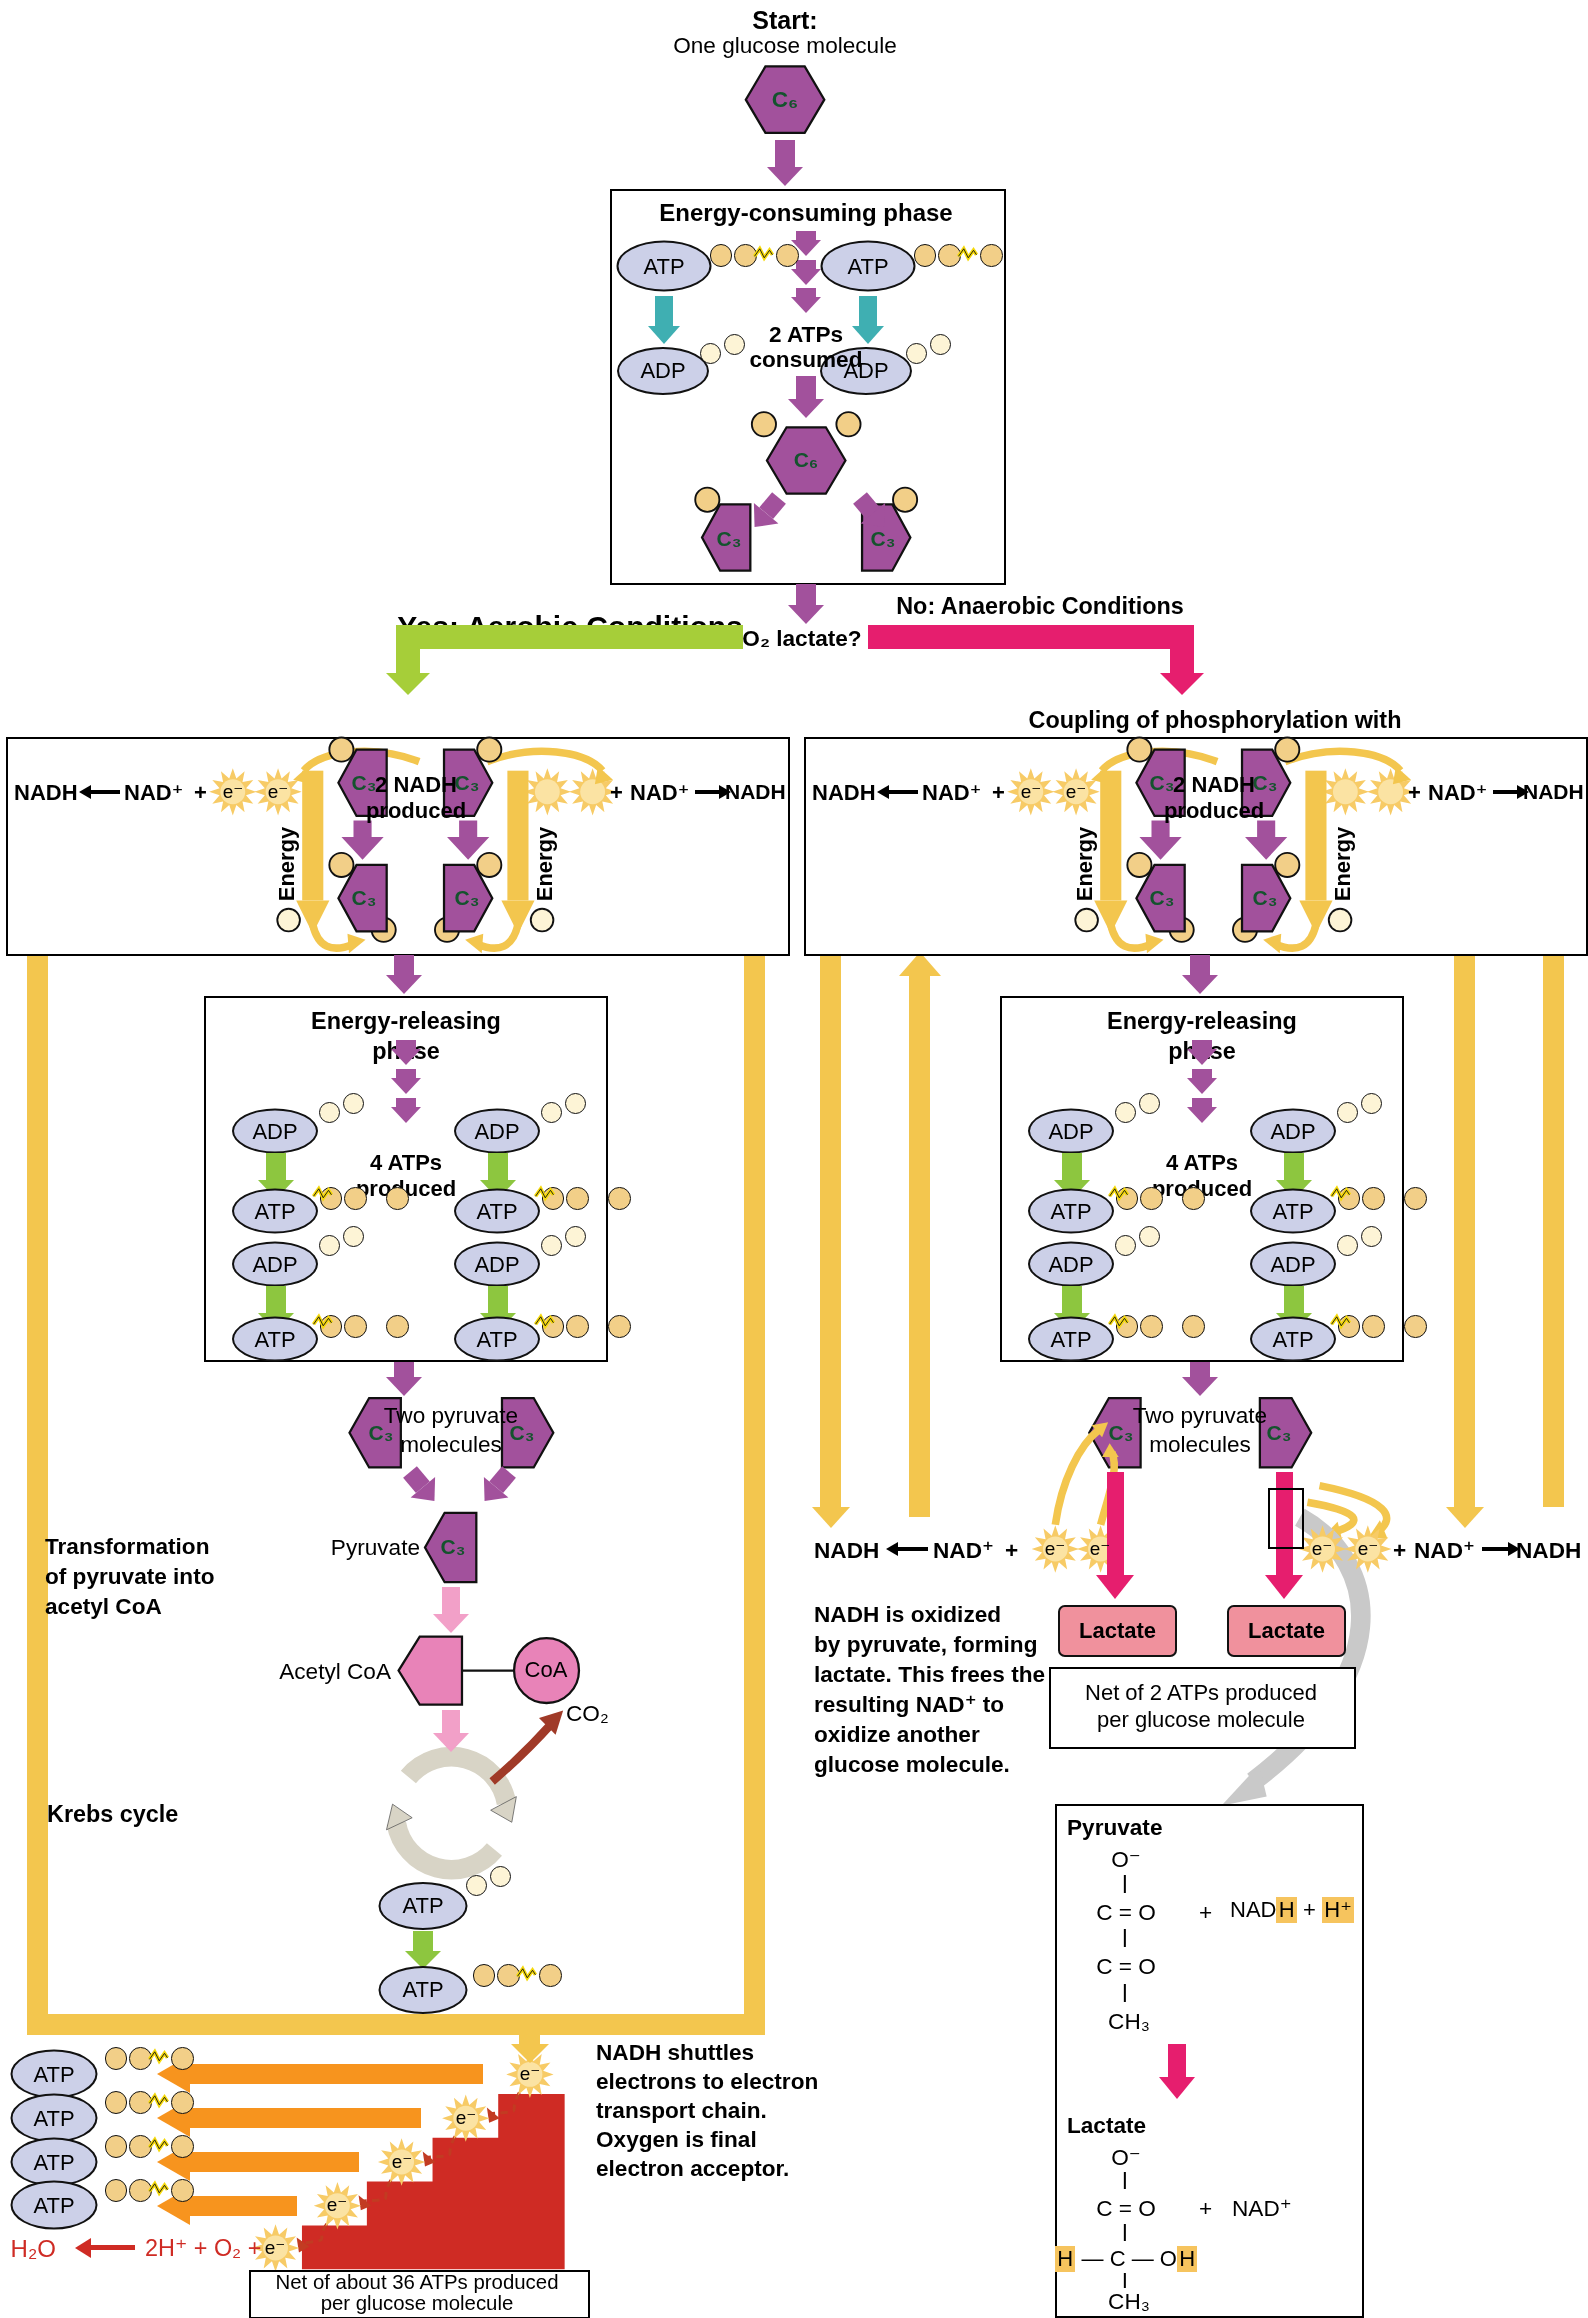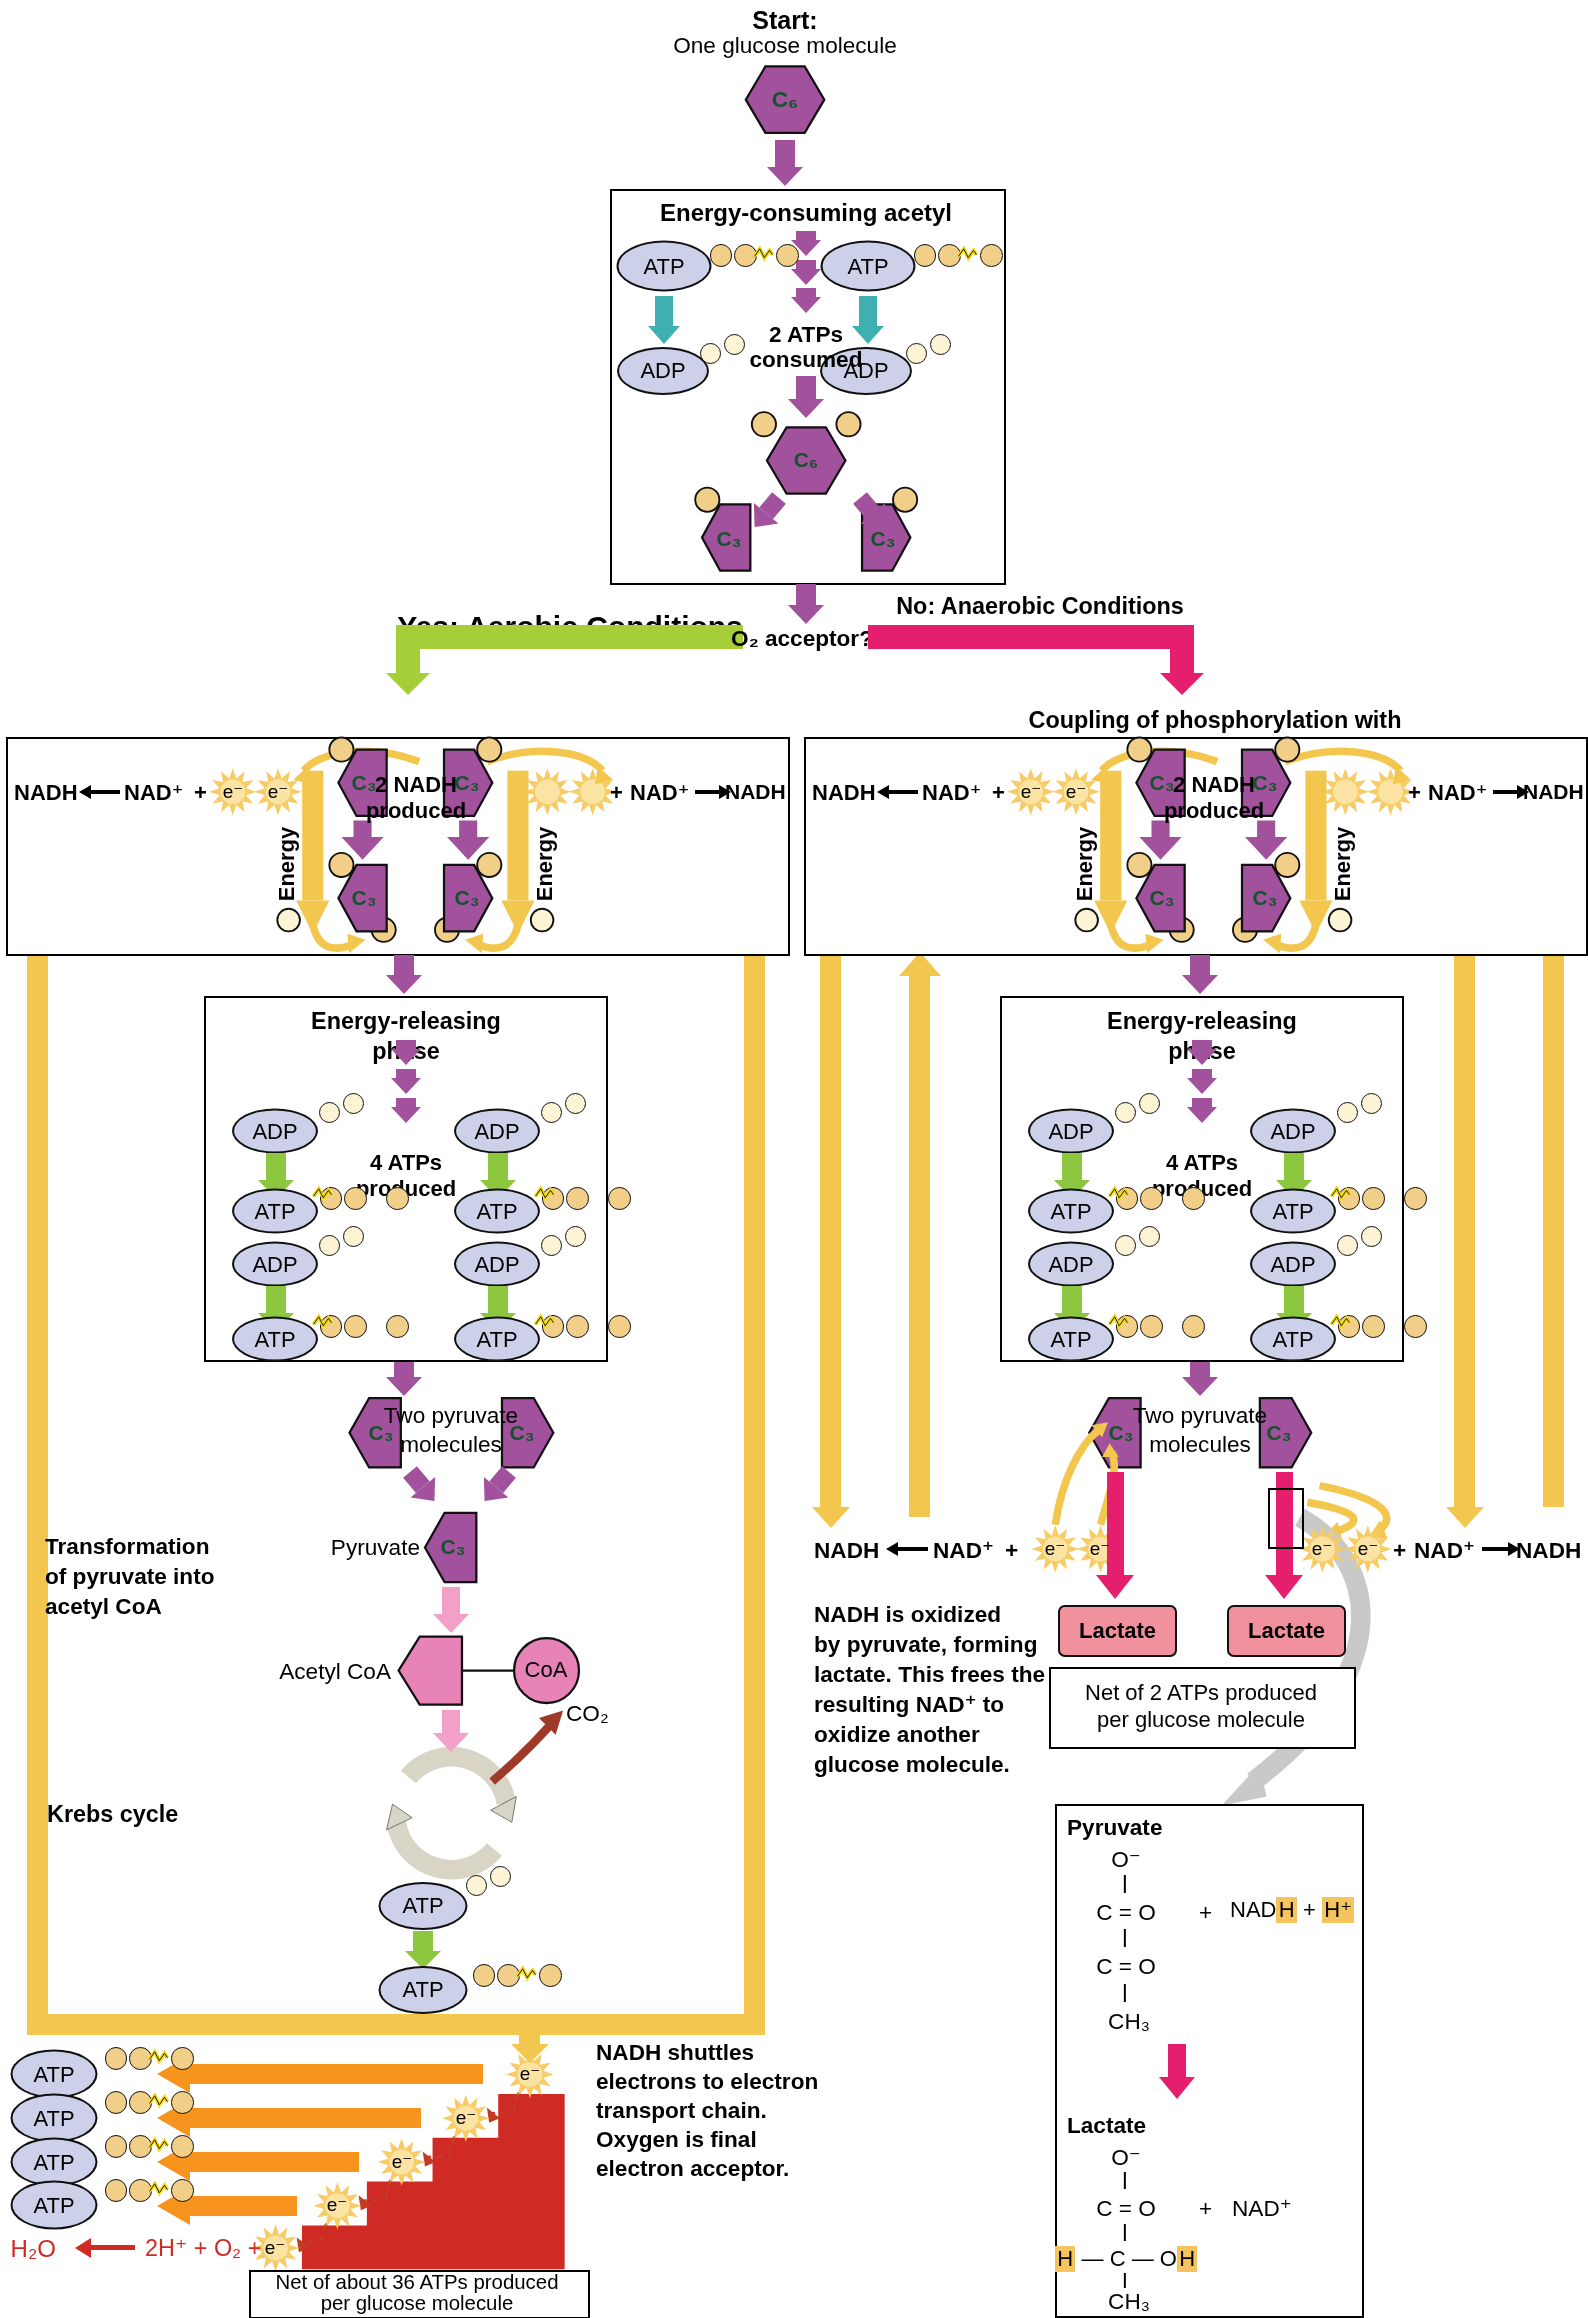--- a/index.html
+++ b/index.html
@@ -165,21 +165,21 @@
 <div class="au" style="--c:#f3c64e;--hh:24px;--hw:21px;left:909px;top:976px;width:21px;height:541px"></div>
 <div class="ad" style="--c:#f3c64e;--hh:21px;--hw:19.6px;left:1454px;top:952px;width:21px;height:555px"></div>
 <div class="yline" style="left:1543px;top:952px;width:21px;height:555px"></div>
 
 <div class="t b cx" style="left:785px;top:4.5px;font-size:25px">Start:</div>
 <div class="t cx" style="left:785px;top:32px">One glucose molecule</div>
 <div class="t cc wt" style="left:785px;top:100px;font-size:22.6px">C₆</div>
 <div class="ad" style="--c:#a2519c;left:775px;top:140px;width:19.6px;height:27px"></div>
 
 <div class="box" style="left:610px;top:189px;width:392px;height:392px;background:transparent"></div>
-<div class="t b cx" style="left:806px;top:198px;font-size:24px">Energy-consuming acetyl</div>
+<div class="t b cx" style="left:806px;top:198px;font-size:24px">Energy-consuming phase</div>
 <div class="ad" style="--c:#a2519c;--hh:16.6px;--hw:15px;left:796px;top:231px;width:19.6px;height:9px"></div>
 <div class="ad" style="--c:#a2519c;--hh:16.6px;--hw:15px;left:796px;top:260px;width:19.6px;height:9px"></div>
 <div class="ad" style="--c:#a2519c;--hh:16.6px;--hw:15px;left:796px;top:288px;width:19.6px;height:9px"></div>
 
 <div class="ov" style="left:664px;top:266px;width:91px;height:47px">ATP</div>
 <div class="p3" style="left:702px;top:242px">
   <span class="ph dark" style="left:7.5px;top:2.3px"></span>
   <span class="ph dark" style="left:32px;top:2.3px"></span>
   <svg class="zz" viewBox="0 0 28 26">
         <path d="M2 15 L9 5 L15 17 L22 7 L26 13" stroke="#f5d90a" stroke-width="5" fill="none"></path>
@@ -218,21 +218,21 @@
 <div class="ad" style="--c:#a2519c;--hh:18px;--hw:16.6px;left:770px;top:498px;width:18px;height:19.6px;transform:rotate(40deg);transform-origin:50% 0"></div>
 <div class="ad" style="--c:#a2519c;--hh:18px;--hw:16.6px;left:851px;top:498px;width:18px;height:19.6px;transform:rotate(-40deg);transform-origin:50% 0"></div>
 <div class="t cc wt" style="left:729px;top:539px">C₃</div>
 <div class="t cc wt" style="left:883px;top:539px">C₃</div>
 
 <div class="ad" style="--c:#a2519c;left:796px;top:584px;width:19.6px;height:21px"></div>
 <div class="t b cx" style="left:570px;top:608px;font-size:30px">Yes: Aerobic Conditions</div>
 <div class="t b cx" style="left:1040px;top:592px;font-size:23.4px">No: Anaerobic Conditions</div>
 <div class="s" style="left:396px;top:625px;width:347px;height:24px;background:#a6ce39"></div>
 <div class="ad" style="--c:#a6ce39;--hh:22.6px;--hw:22.6px;left:396px;top:625px;width:24px;height:48px"></div>
-<div class="t b cx" style="left:802px;top:625px">O₂ acceptor?</div>
+<div class="t b cx" style="left:802px;top:625px">O₂ lactate?</div>
 <div class="s" style="left:868px;top:625px;width:326px;height:24px;background:#e61e6e"></div>
 <div class="ad" style="--c:#e61e6e;--hh:22.6px;--hw:22.6px;left:1170px;top:625px;width:24px;height:48px"></div>
 <div class="t b cx" style="left:1215px;top:706px;font-size:23.4px">Coupling of phosphorylation with oxidation - Anaerobic</div>
 
 <div class="box cbox" style="left:6px;top:737px;width:780px;height:215px">
   <svg width="780" height="215" viewBox="0 0 1034 285">
     <use href="#star" x="265" y="37" width="66" height="66"></use>
     <use href="#star" x="325" y="37" width="66" height="66"></use>
     <use href="#star" x="682" y="37" width="66" height="66"></use>
     <use href="#star" x="742" y="37" width="66" height="66"></use>

